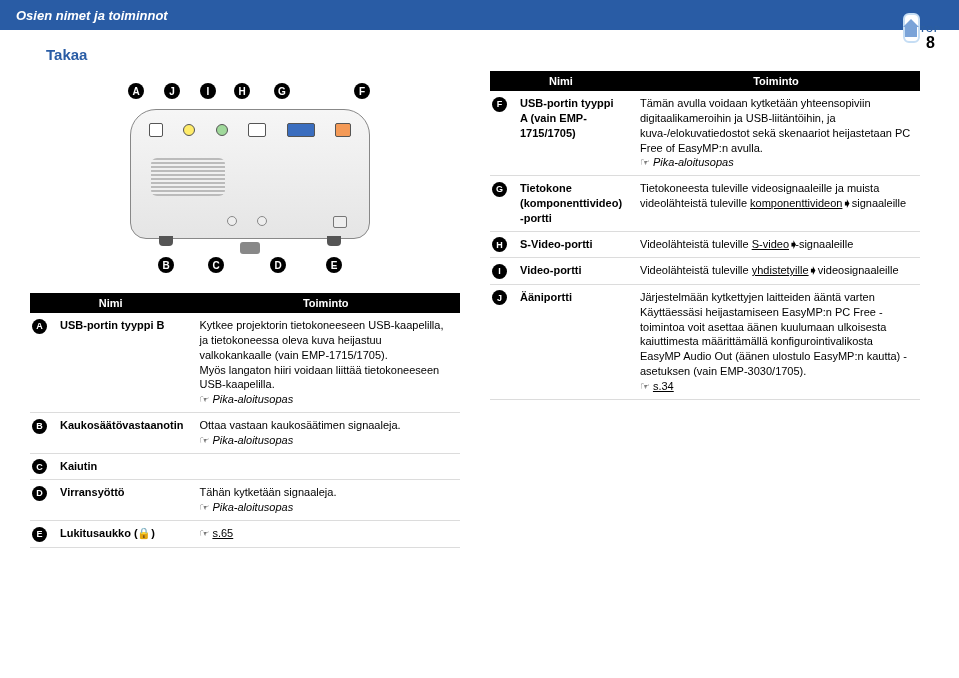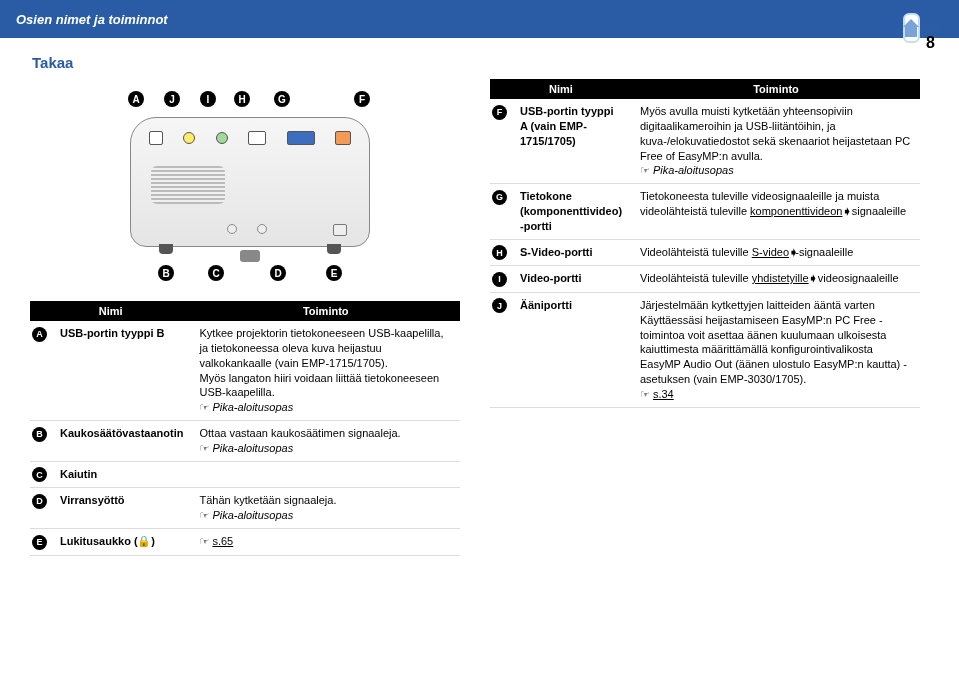--- a/index.html
+++ b/index.html
@@ -7,21 +7,21 @@
     font-family: Arial, Helvetica, sans-serif;
     font-size: 11px;
     background: #fff;
     width: 959px;
     height: 678px;
     position: relative;
     overflow: hidden;
   }
   .topbar {
     background: #295ca5;
-    height: 38px;
+    height: 30px;
     display: flex;
     align-items: center;
     padding: 0 16px;
     color: #fff;
     font-weight: bold;
     font-style: italic;
     font-size: 13px;
   }
   .top-corner {
     position: absolute;
@@ -49,21 +49,21 @@
     top: 34px;
     right: 24px;
     color: #000;
     font-size: 16px;
     font-weight: bold;
   }
   .section-title {
     color: #295ca5;
     font-weight: bold;
     font-size: 15px;
-    margin: 16px 0 8px 32px;
+    margin: 16px 0 8px 46px;
   }
   .content {
     display: flex;
     padding: 0 30px;
     gap: 30px;
   }
   .left-col { width: 430px; }
   .right-col { width: 430px; }
   .diagram {
     width: 290px;
@@ -243,21 +243,21 @@
     <table class="spec">
       <tbody>
           <tr>
         <th colspan="2">Nimi</th>
         <th>Toiminto</th>
       </tr>
       <tr>
         <td class="num-cell"><span class="num">F</span></td>
         <td class="name-cell">USB-portin tyyppi A (vain EMP-1715/1705)</td>
         <td>
-          <span>Myös avulla muisti kytketään yhteensopiviin digitaalikameroihin ja USB-liitäntöihin, ja kuva-/elokuvatiedostot sekä skenaariot heijastetaan PC Free of EasyMP:n avulla.</span><br>
+          <span>Tämän avulla voidaan kytketään yhteensopiviin digitaalikameroihin ja USB-liitäntöihin, ja kuva-/elokuvatiedostot sekä skenaariot heijastetaan PC Free of EasyMP:n avulla.</span><br>
           <span class="book">☞</span> <i>Pika-aloitusopas</i>
         </td>
       </tr>
       <tr>
         <td class="num-cell"><span class="num">G</span></td>
         <td class="name-cell">Tietokone (komponenttivideo) -portti</td>
         <td>
           <span>Tietokoneesta tuleville videosignaaleille ja muista videolähteistä tuleville </span><span class="u">komponenttivideon</span><span class="arrow2">➧</span><span> signaaleille</span>
         </td>
       </tr>

